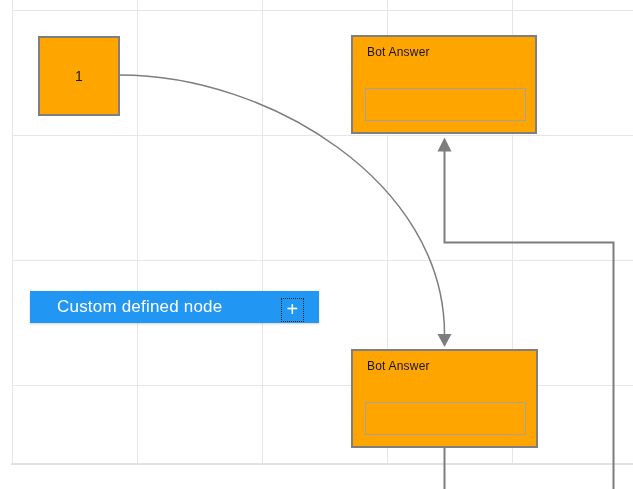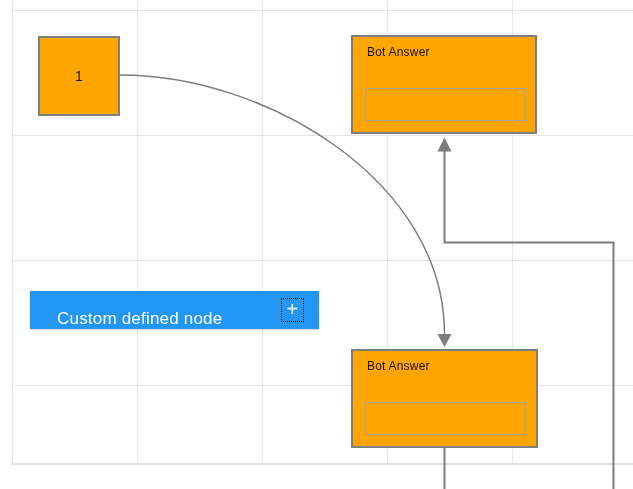--- a/index.html
+++ b/index.html
@@ -41,25 +41,25 @@
   }
   .bot-inner {
     position: absolute; left: 12px; top: 51px;
     width: 161px; height: 33px;
     box-sizing: border-box;
     border: 1px solid var(--inner-box-border, #a3a3a3);
     background: transparent;
   }
   .custom-node {
     position: absolute;
-    left: 30px; top: 291px; width: 289px; height: 38px;
+    left: 30px; top: 291px; width: 289px; height: 32px;
     box-sizing: border-box;
     background: var(--custom-node-fill, #2196F3);
     color: var(--custom-node-text, #ffffff);
-    display: flex; align-items: flex-end;
+    display: flex; align-items: center;
     padding-left: 27px;
     font-size: 17px; letter-spacing: 0.2px;
     box-shadow: 0 1px 2px rgba(0,0,0,0.18);
   }
   .add-box {
     position: absolute; left: 251px; top: 7px;
     width: 23px; height: 24px;
     box-sizing: border-box;
     border: 1px dotted #1c1c1c;
     display: flex; align-items: center; justify-content: center;

